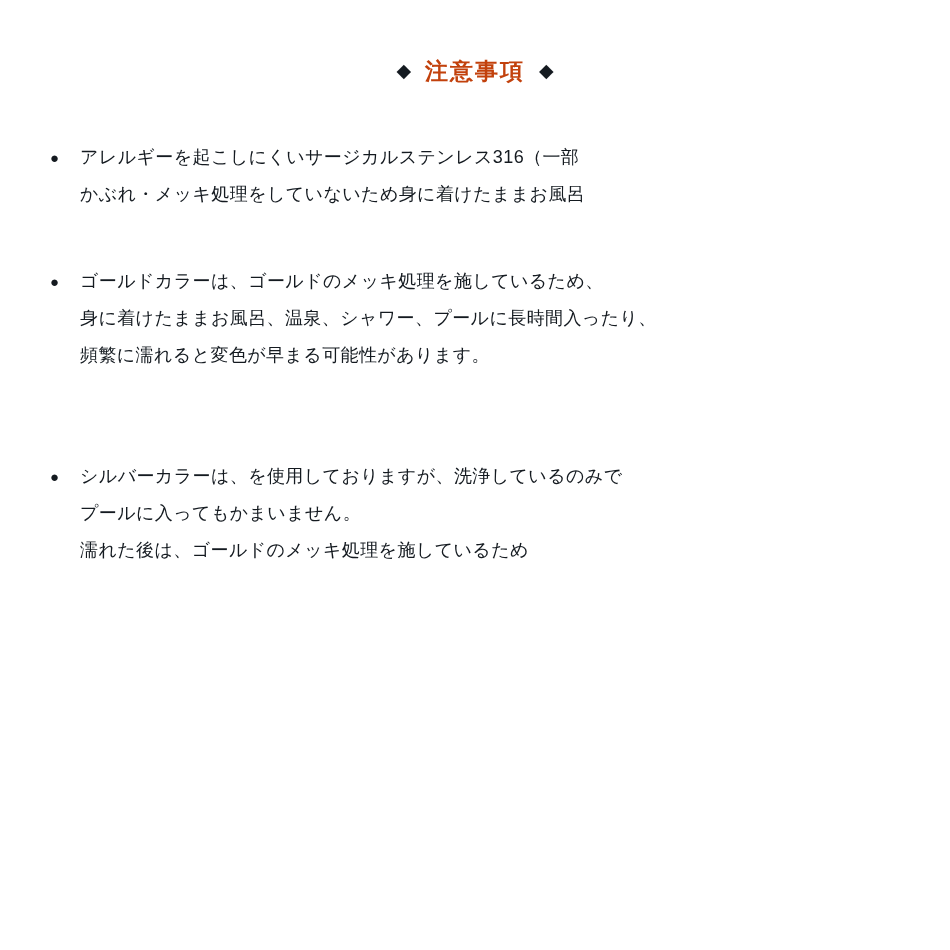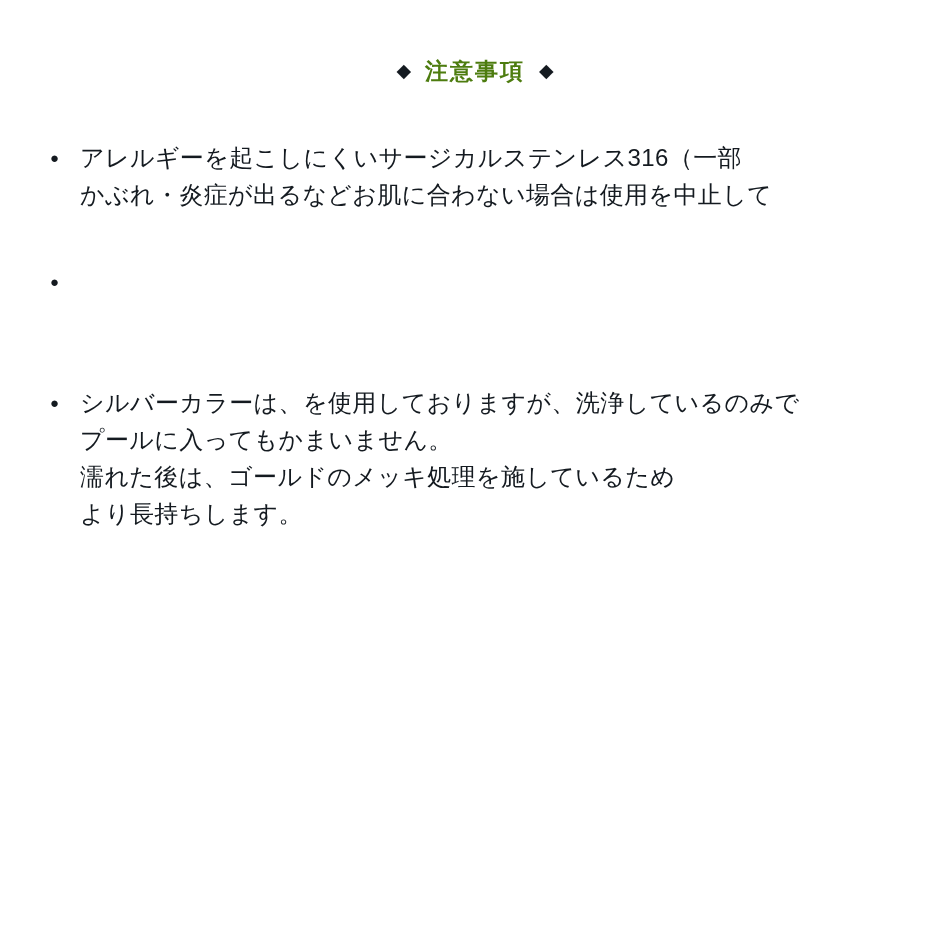--- a/index.html
+++ b/index.html
@@ -31,21 +31,21 @@
   .title-diamond {
     font-size: 19px;
     line-height: 1;
     color: #141a20;
     transform: translateY(-1px);
   }
   .title-text {
     font-size: 23px;
     font-weight: bold;
     letter-spacing: 2px;
-    color: #4d7c0f;
+    color: #c2410c;
   }
   .notes {
     margin: 0;
     padding: 0;
     list-style: none;
   }
   .note-item {
     display: flex;
     align-items: flex-start;
     margin-left: 0px;
@@ -56,21 +56,21 @@
     font-size: 15px;
     line-height: 37px;
     color: #141a20;
     text-align: left;
     padding-left: 0px;
   }
   .note-body {
     flex: 1 1 auto;
   }
   .note-line {
-    font-size: 24px;
+    font-size: 18px;
     line-height: 37px;
     letter-spacing: 0.4px;
     color: #141a20;
     white-space: pre;
   }
   .gap-1 { height: 50px; }
   .gap-2 { height: 84px; }
 </style>
 </head>
 <body>
@@ -82,38 +82,40 @@
     <span class="title-text">注意事項</span>
     <span class="title-diamond">◆</span>
   </div>
 
   <div class="notes">
 
     <div class="note-item">
       <span class="note-bullet">●</span>
       <div class="note-body">
         <div class="note-line">アレルギーを起こしにくいサージカルステンレス316（一部</div>
-        <div class="note-line">かぶれ・炎症が出るなどお肌に合わない場合は使用を中止して</div>
+        <div class="note-line">かぶれ・メッキ処理をしていないため身に着けたままお風呂</div>
       </div>
     </div>
 
     <div class="gap-1"></div>
 
     <div class="note-item">
       <span class="note-bullet">●</span>
       <div class="note-body">
+        <div class="note-line">ゴールドカラーは、ゴールドのメッキ処理を施しているため、</div>
+        <div class="note-line">身に着けたままお風呂、温泉、シャワー、プールに長時間入ったり、</div>
+        <div class="note-line">頻繁に濡れると変色が早まる可能性があります。</div>
       </div>
     </div>
 
     <div class="gap-2"></div>
 
     <div class="note-item">
       <span class="note-bullet">●</span>
       <div class="note-body">
         <div class="note-line">シルバーカラーは、を使用しておりますが、洗浄しているのみで</div>
         <div class="note-line">プールに入ってもかまいません。</div>
         <div class="note-line">濡れた後は、ゴールドのメッキ処理を施しているため</div>
-        <div class="note-line">より長持ちします。</div>
       </div>
     </div>
 
   </div>
 </div>
 
 </body></html>

